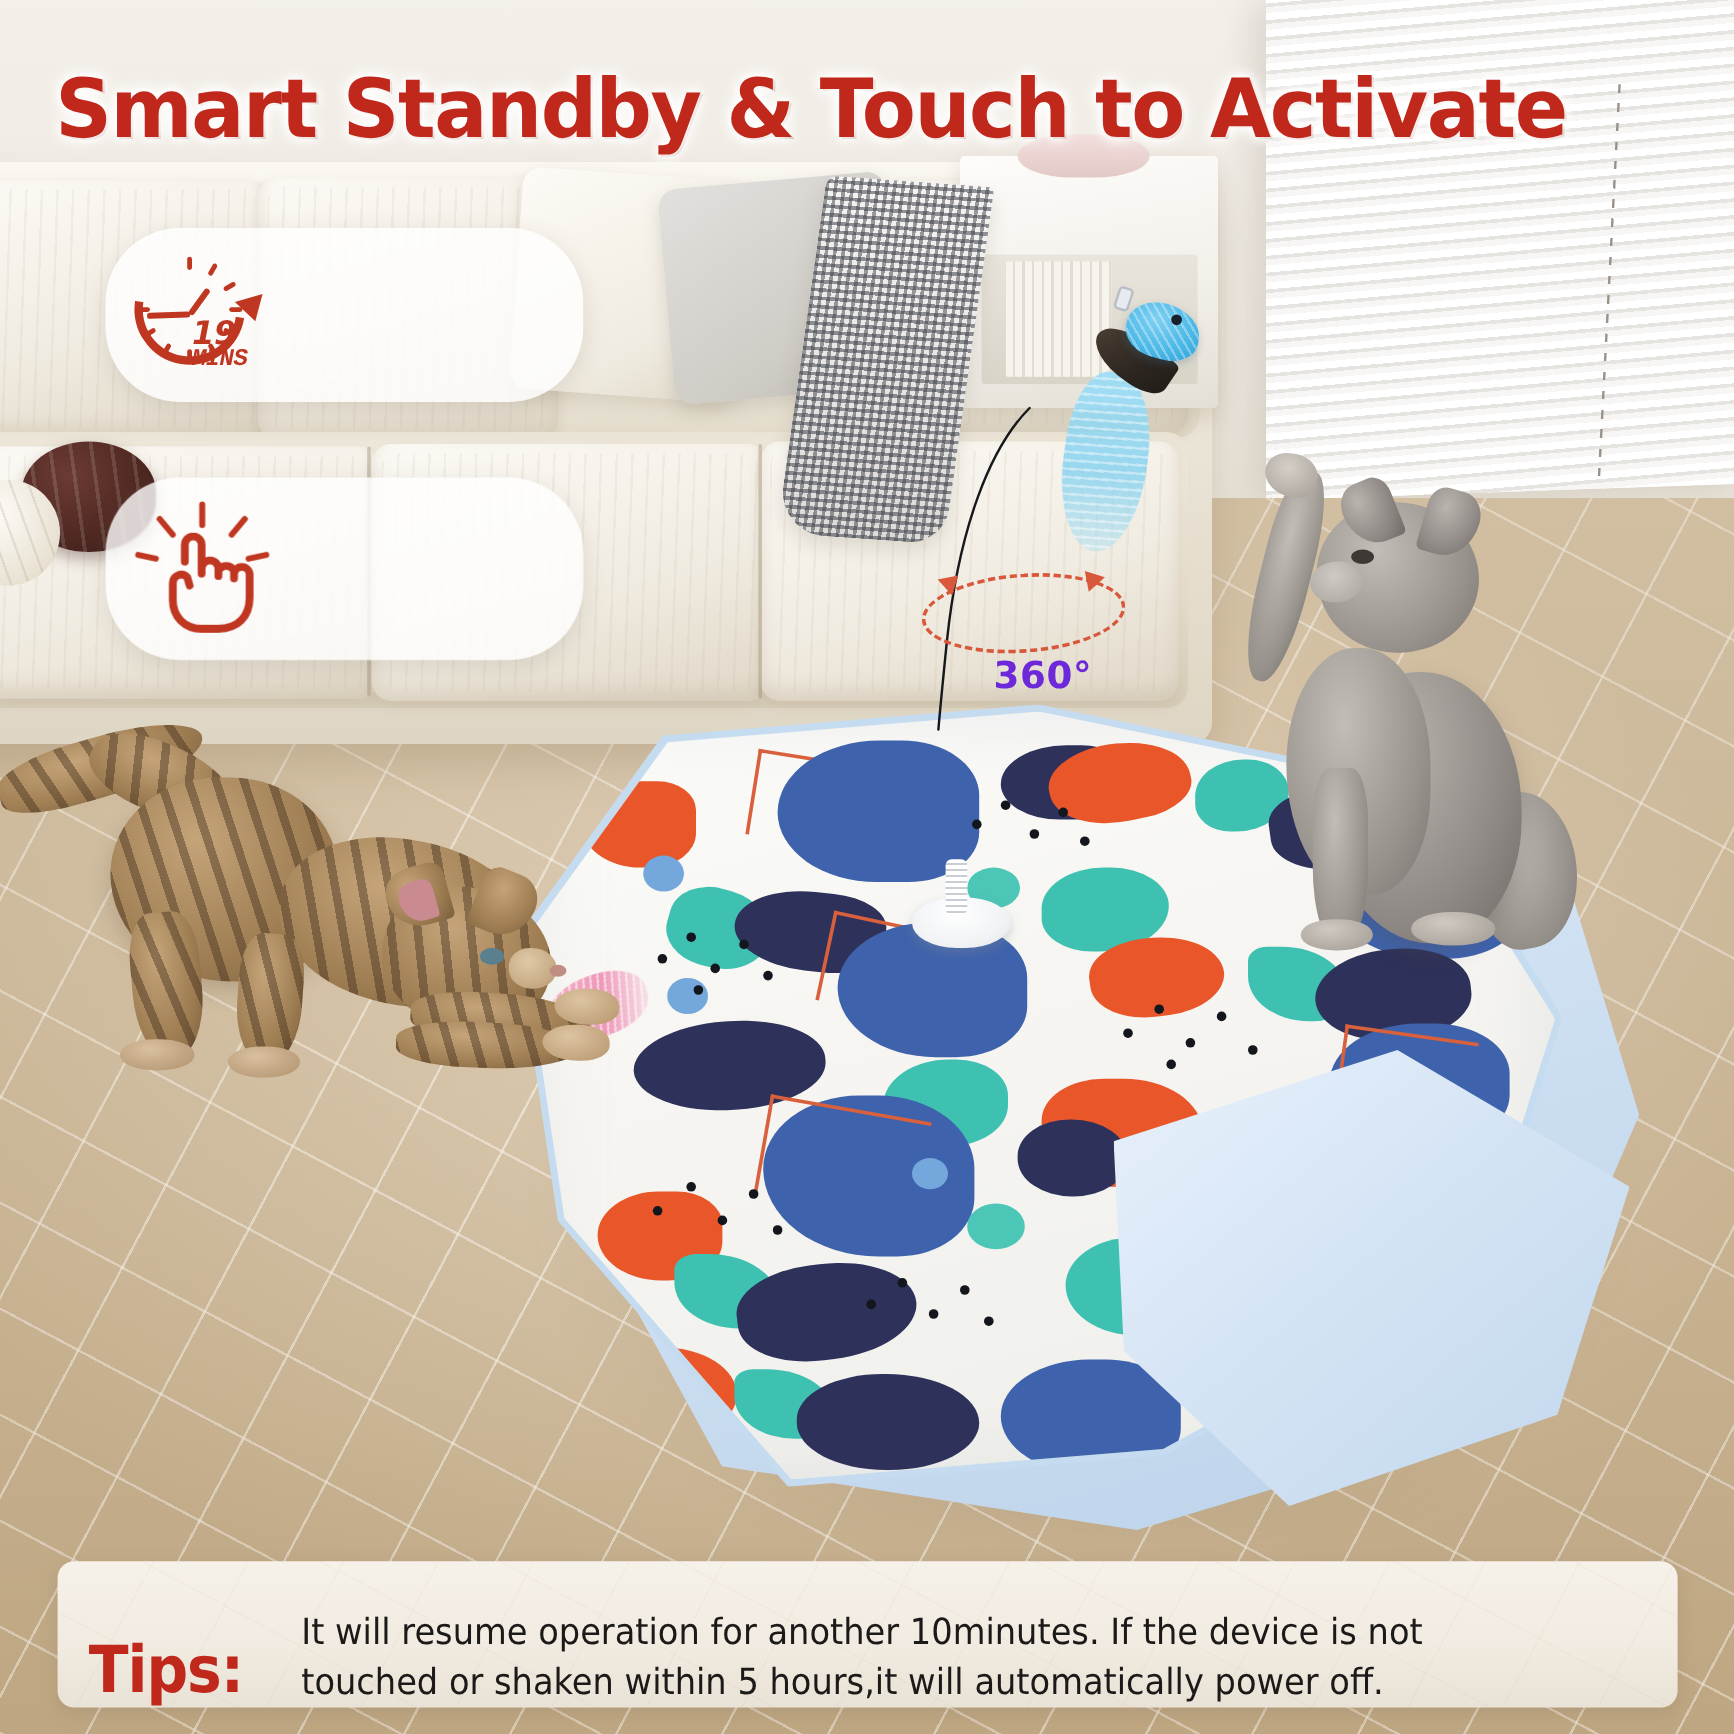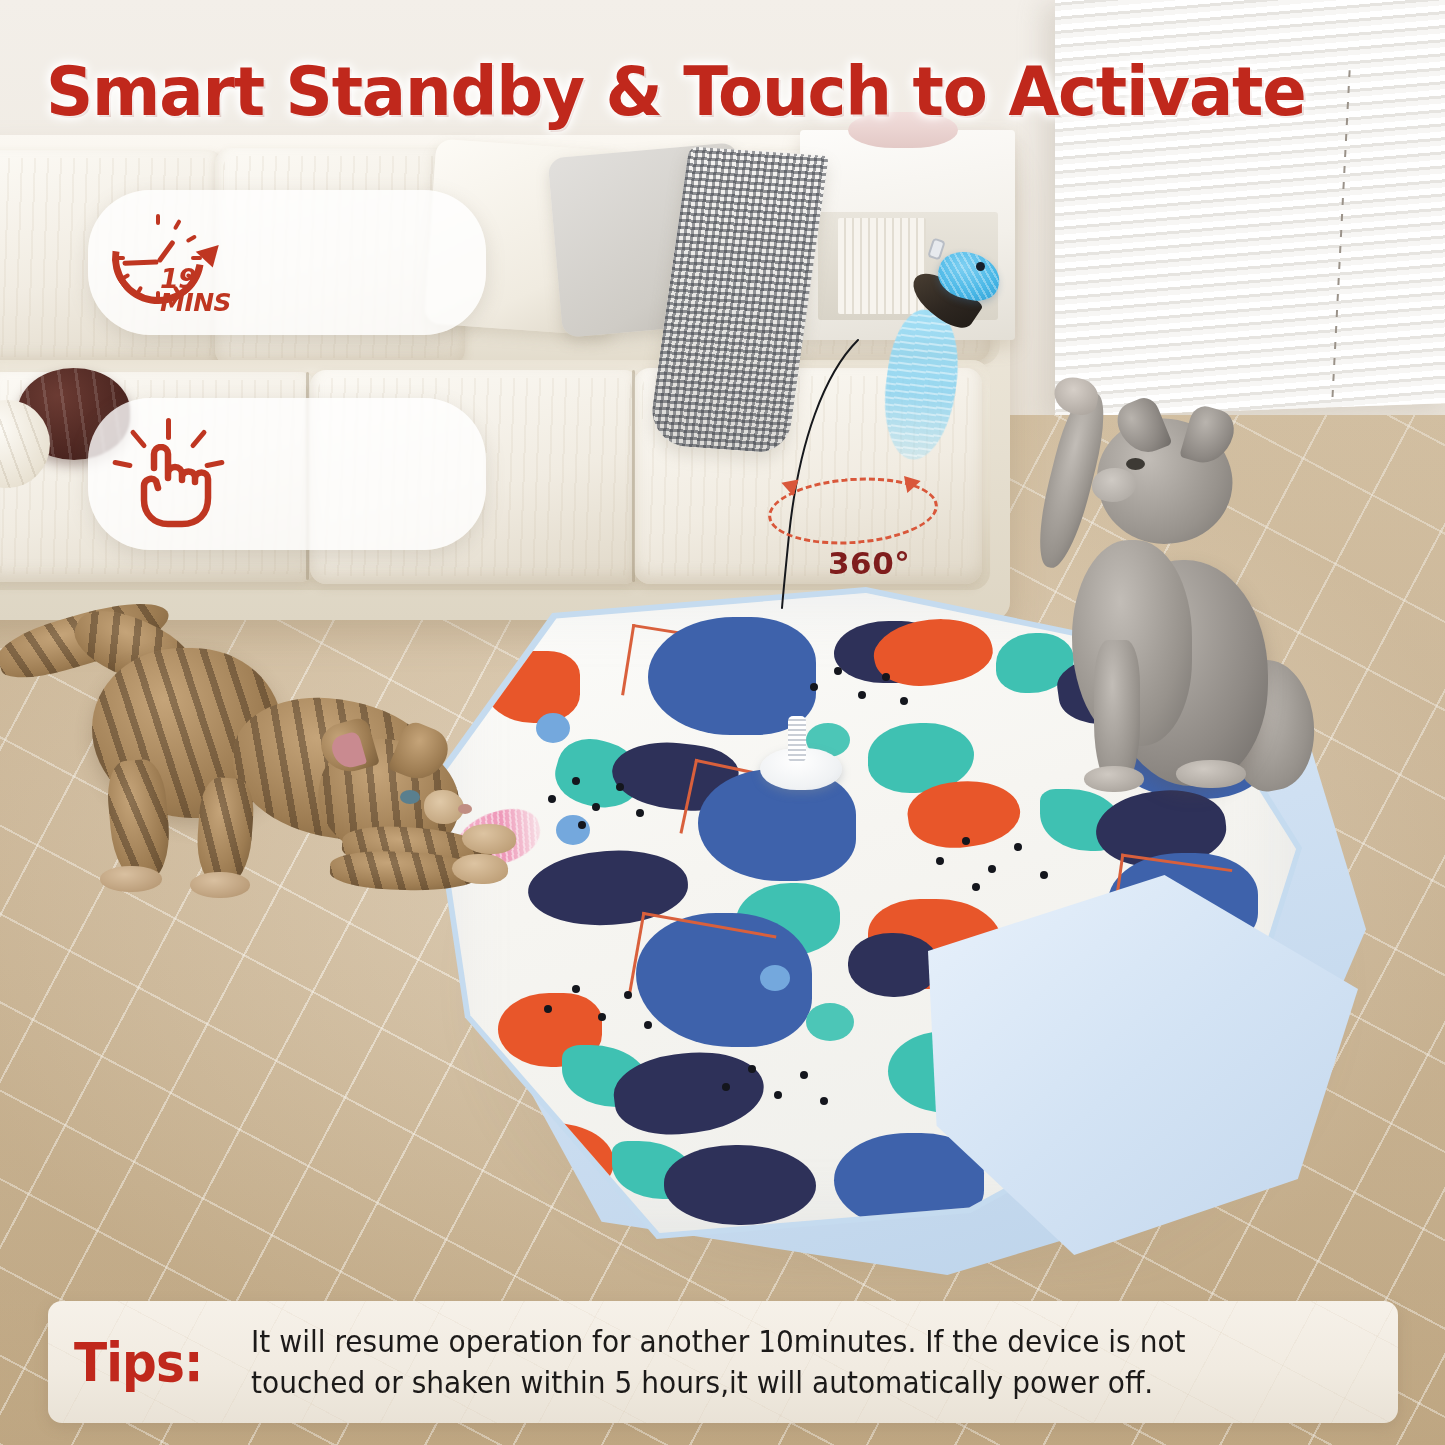--- a/index.html
+++ b/index.html
@@ -270,21 +270,21 @@
     border:3px dashed #d9573a; border-radius:50%;
     transform:rotate(-4deg);
   }
   .arrowhead {
     position:absolute; width:0; height:0;
     border-left:9px solid transparent; border-right:9px solid transparent;
     border-bottom:15px solid #d9573a;
   }
   .rot-label {
     position:absolute; left:828px; top:545px;
-    color:#7f1d1d; font-size:31px; font-weight:700;
+    color:#6d28d9; font-size:31px; font-weight:700;
     font-family:"DejaVu Sans", sans-serif; letter-spacing:.5px;
   }
 
   
   .headline {
     position:absolute; left:46px; top:52px; width:1360px;
     font-family:"DejaVu Sans", sans-serif;
     font-size:68px; font-weight:700; color:#c0281c;
     letter-spacing:-1.2px; white-space:nowrap;
     transform:scaleX(.965); transform-origin:left center;
@@ -336,36 +336,36 @@
     position:absolute; left:92px; top:44px; width:0; height:0;
     border-left:12px solid transparent; border-right:12px solid transparent;
     border-top:20px solid #bf3621; transform:rotate(-16deg);
   }
   .clock-mins {
     position:absolute; left:54px; top:62px;
     font-family:"DejaVu Sans", sans-serif; font-weight:700;
     color:#bf3621; line-height:.94; font-style:italic;
   }
   .clock-mins .n { font-size:27px; display:block; letter-spacing:-.5px; }
-  .clock-mins .m { font-size:25px; display:block; letter-spacing:-.5px; }
+  .clock-mins .m { font-size:20px; display:block; letter-spacing:-.5px;font-family:Liberation Mono, monospace; }
 
   
   .hand-ico { width:104px; height:112px; position:relative; }
   .ray {
     position:absolute; background:#bf3621; border-radius:3px; width:5px;
   }
   .hand-svg { position:absolute; left:8px; top:26px; }
 
   
   .tips {
     position:absolute; left:48px; top:1301px; width:1350px; height:122px;
     background:linear-gradient(180deg,#f6f1e9 0%,#f1ebe1 55%,#e9e2d6 100%);
     border-radius:14px;
     box-shadow:0 4px 14px rgba(130,110,85,.22);
-    display:flex; align-items:center; padding:0 26px;
+    display:flex; align-items:flex-end; padding:0 26px;
   }
   .tips::before{
     content:""; position:absolute; inset:0; border-radius:14px;
     background:
       repeating-linear-gradient(118deg, rgba(200,180,150,.10) 0 1px, transparent 1px 70px),
       repeating-linear-gradient(28deg, rgba(200,180,150,.10) 0 1px, transparent 1px 70px);
     pointer-events:none;
   }
   .tips-label {
     font-family:"DejaVu Sans", sans-serif; font-weight:700;

